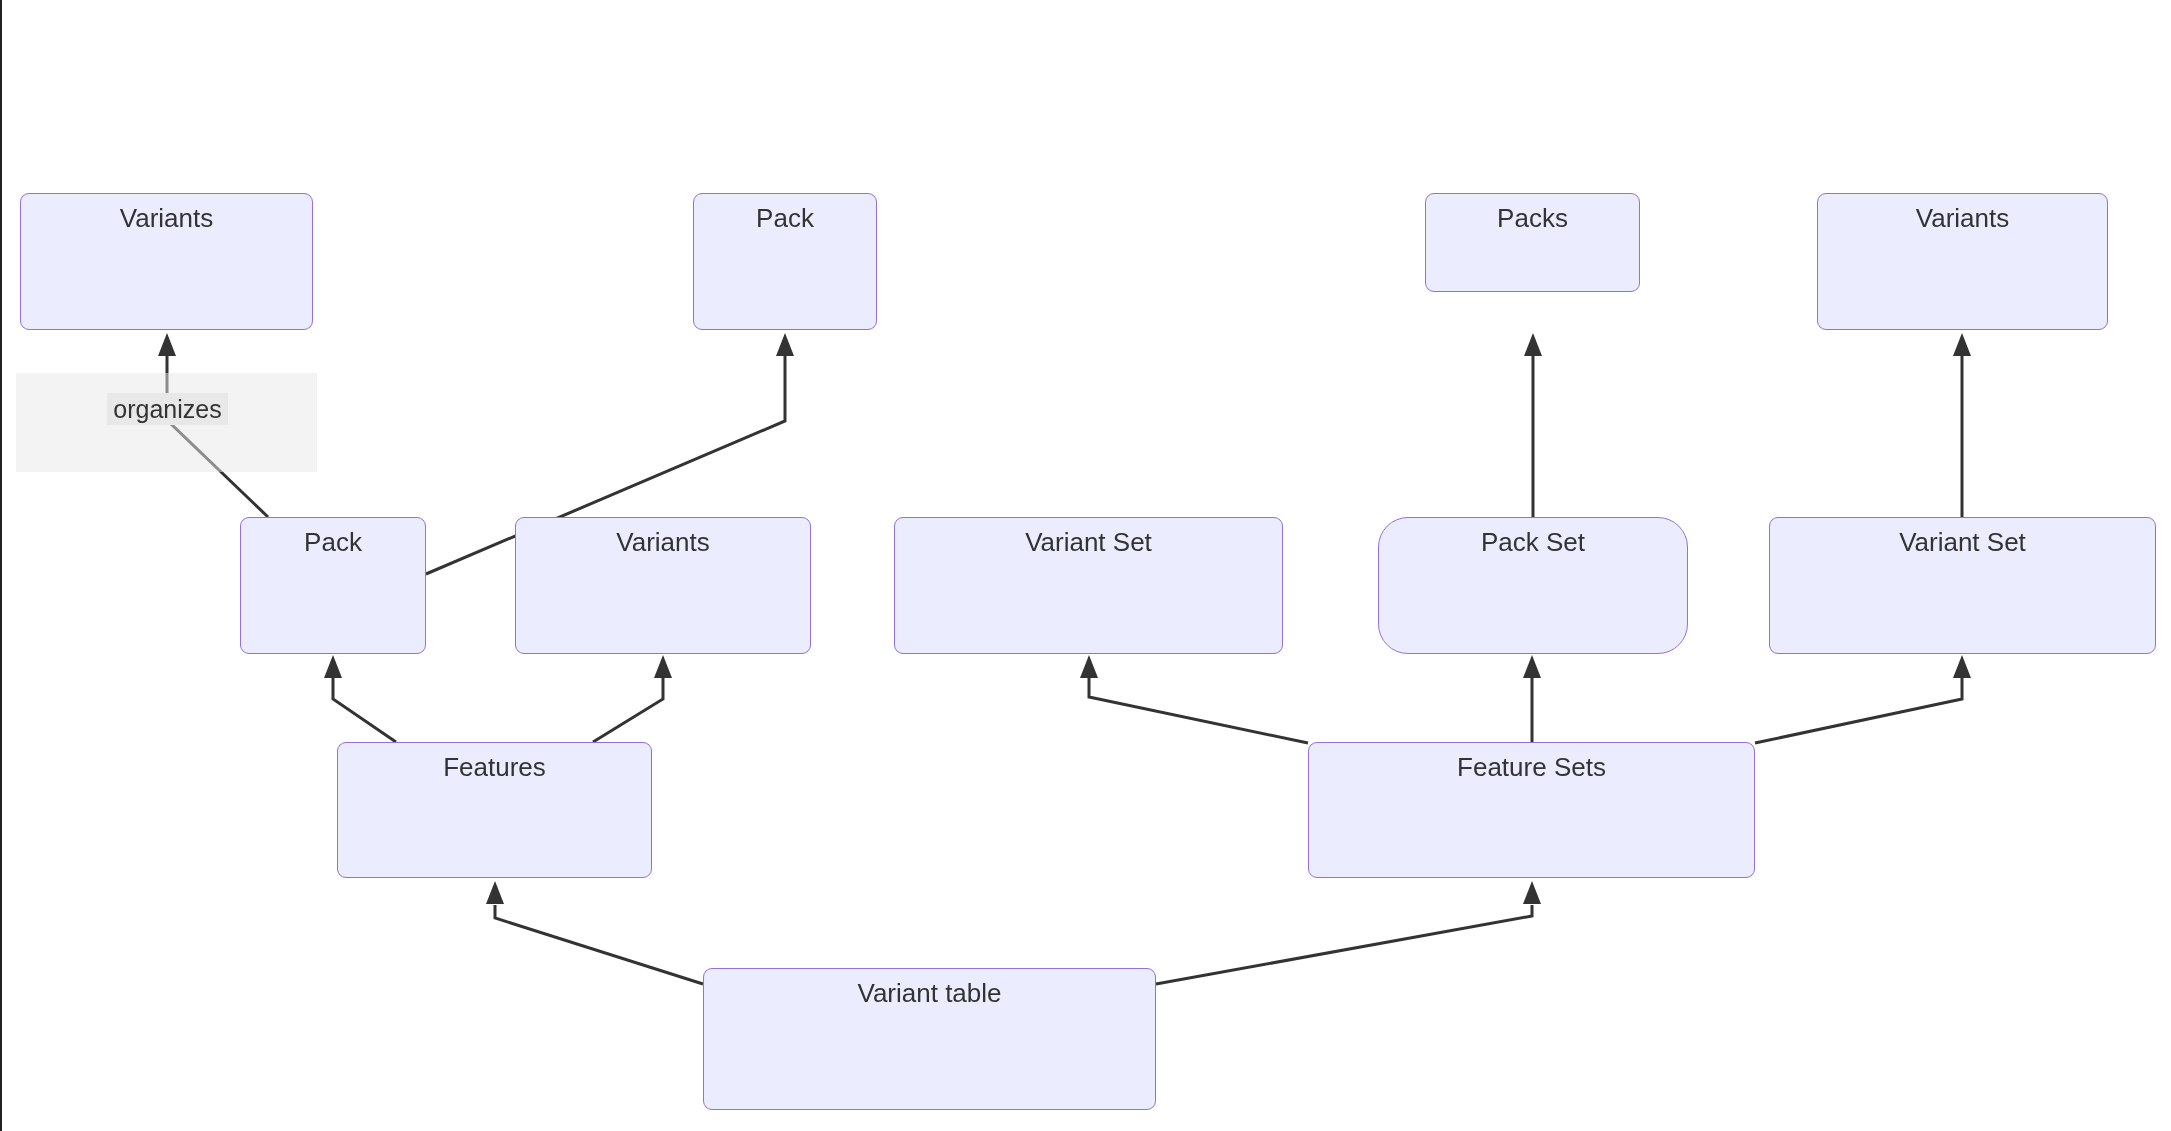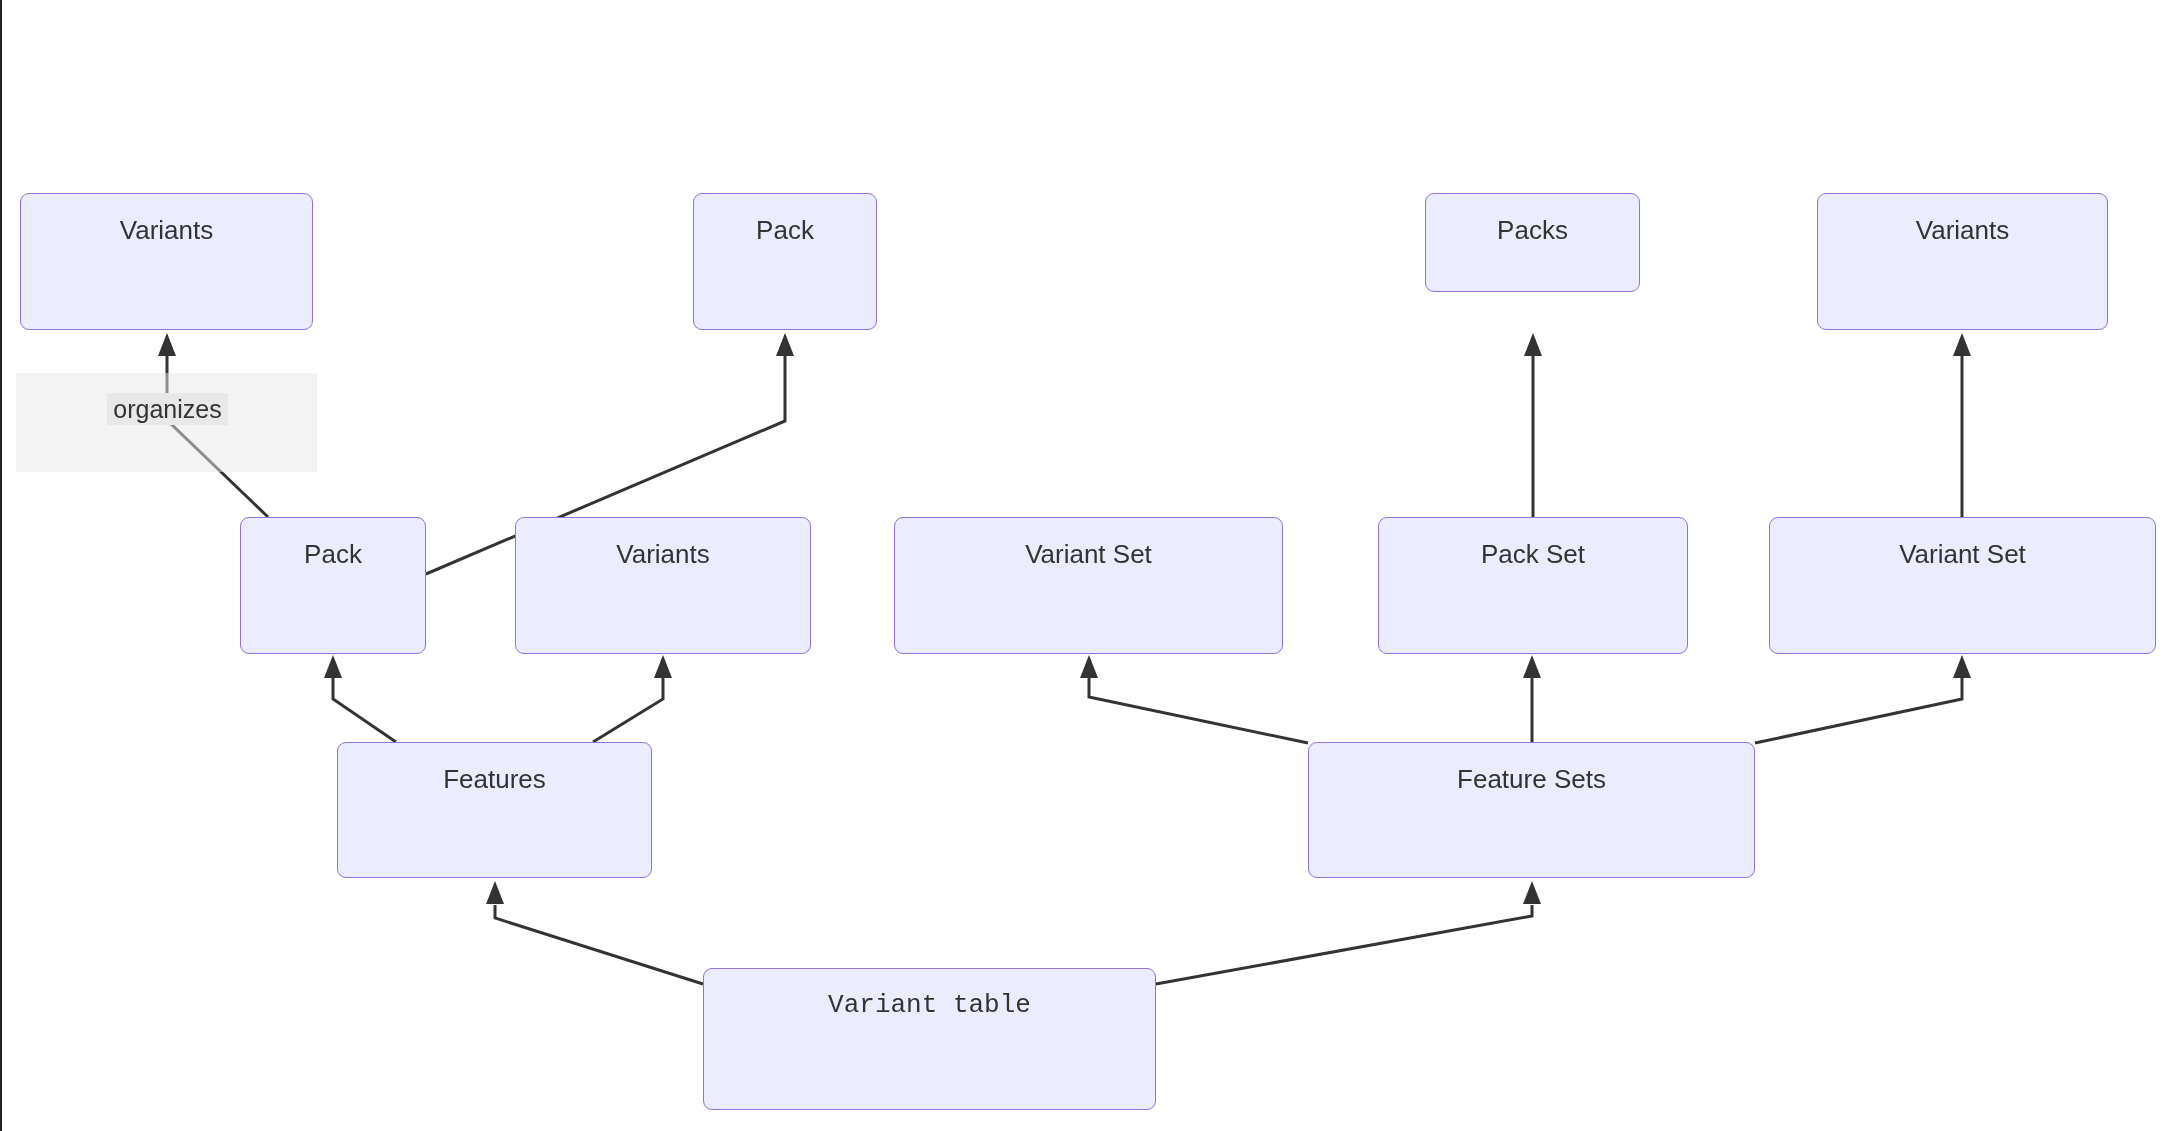--- a/index.html
+++ b/index.html
@@ -19,21 +19,21 @@
   .edge-layer{position:absolute;left:0;top:0;z-index:1;}
   .edge-line{fill:none;stroke:var(--edge);stroke-width:3px;}
   .arrowhead{fill:var(--edge);stroke:none;}
   .edge-overlay{position:absolute;left:16px;top:373px;width:301px;height:99px;
     background:var(--label-overlay);z-index:2;}
   .edge-label{position:absolute;left:107px;top:393px;width:121px;height:32px;
     background:var(--label-bg);color:var(--text);font-size:25px;line-height:32px;
     text-align:center;z-index:3;white-space:nowrap;}
   .node{position:absolute;background:var(--node-fill);
     border:1.5px solid var(--node-border);border-radius:9px;z-index:4;
-    display:flex;justify-content:center;align-items:flex-start;padding-top:20px;}
+    display:flex;justify-content:center;align-items:flex-start;padding-top:8px;}
   .node-label{color:var(--text);font-size:26px;line-height:32px;white-space:nowrap;}
   .window-left-edge{position:absolute;left:0;top:0;width:2px;height:1131px;
     background:var(--window-edge);z-index:5;}
 </style>
 </head>
 <body>
 
 <div class="stage">
 
   <svg class="edge-layer" width="2171" height="1131" viewBox="0 0 2171 1131">
@@ -112,33 +112,33 @@
 
   <div class="node" style="left:240px;top:517px;width:186px;height:137px;">
     <span class="node-label">Pack</span>
   </div>
   <div class="node" style="left:515px;top:517px;width:296px;height:137px;">
     <span class="node-label">Variants</span>
   </div>
   <div class="node" style="left:894px;top:517px;width:389px;height:137px;">
     <span class="node-label">Variant Set</span>
   </div>
-  <div class="node" style="left:1378px;top:517px;width:310px;height:137px;">
+  <div class="node" style="left:1378px;top:517px;width:310px;height:137px;border-radius:30px;">
     <span class="node-label">Pack Set</span>
   </div>
   <div class="node" style="left:1769px;top:517px;width:387px;height:137px;">
     <span class="node-label">Variant Set</span>
   </div>
 
   <div class="node" style="left:337px;top:742px;width:315px;height:136px;">
     <span class="node-label">Features</span>
   </div>
   <div class="node" style="left:1308px;top:742px;width:447px;height:136px;">
     <span class="node-label">Feature Sets</span>
   </div>
 
-  <div class="node" style="left:703px;top:968px;width:453px;height:142px;font-family:Liberation Mono, monospace;">
+  <div class="node" style="left:703px;top:968px;width:453px;height:142px;">
     <span class="node-label">Variant table</span>
   </div>
 
 </div>
 
 <div class="window-left-edge"></div>
 
 </body></html>

